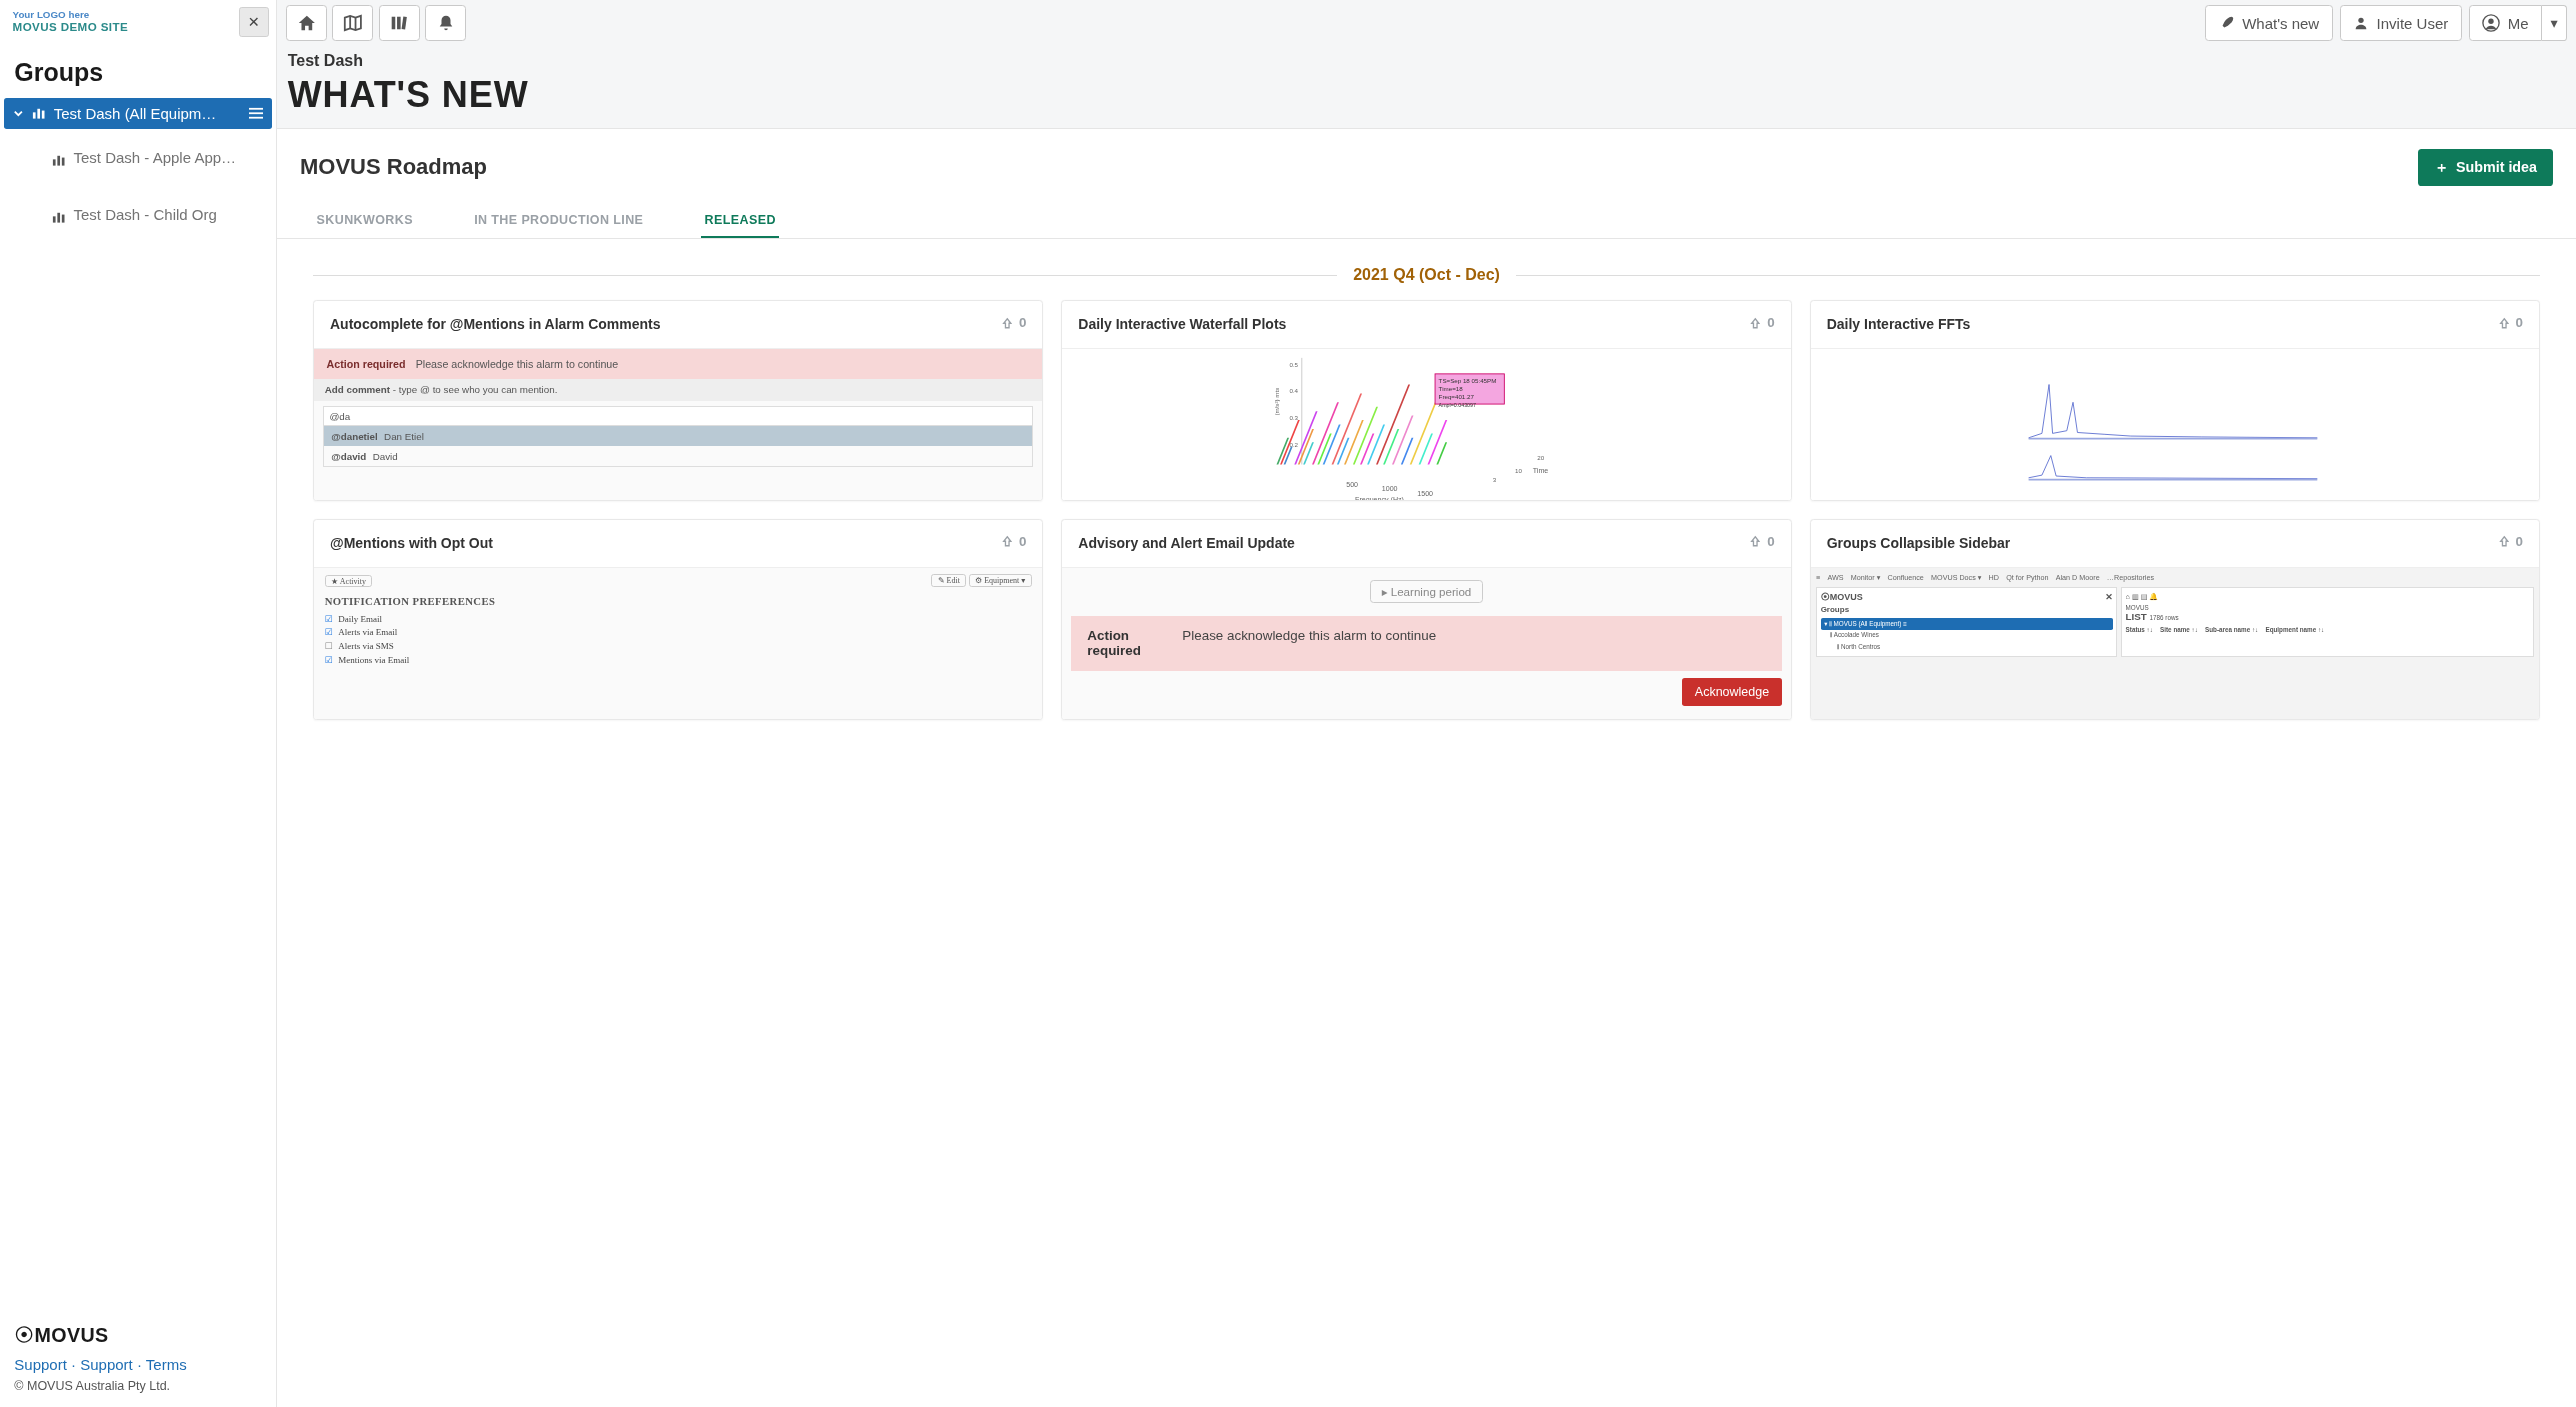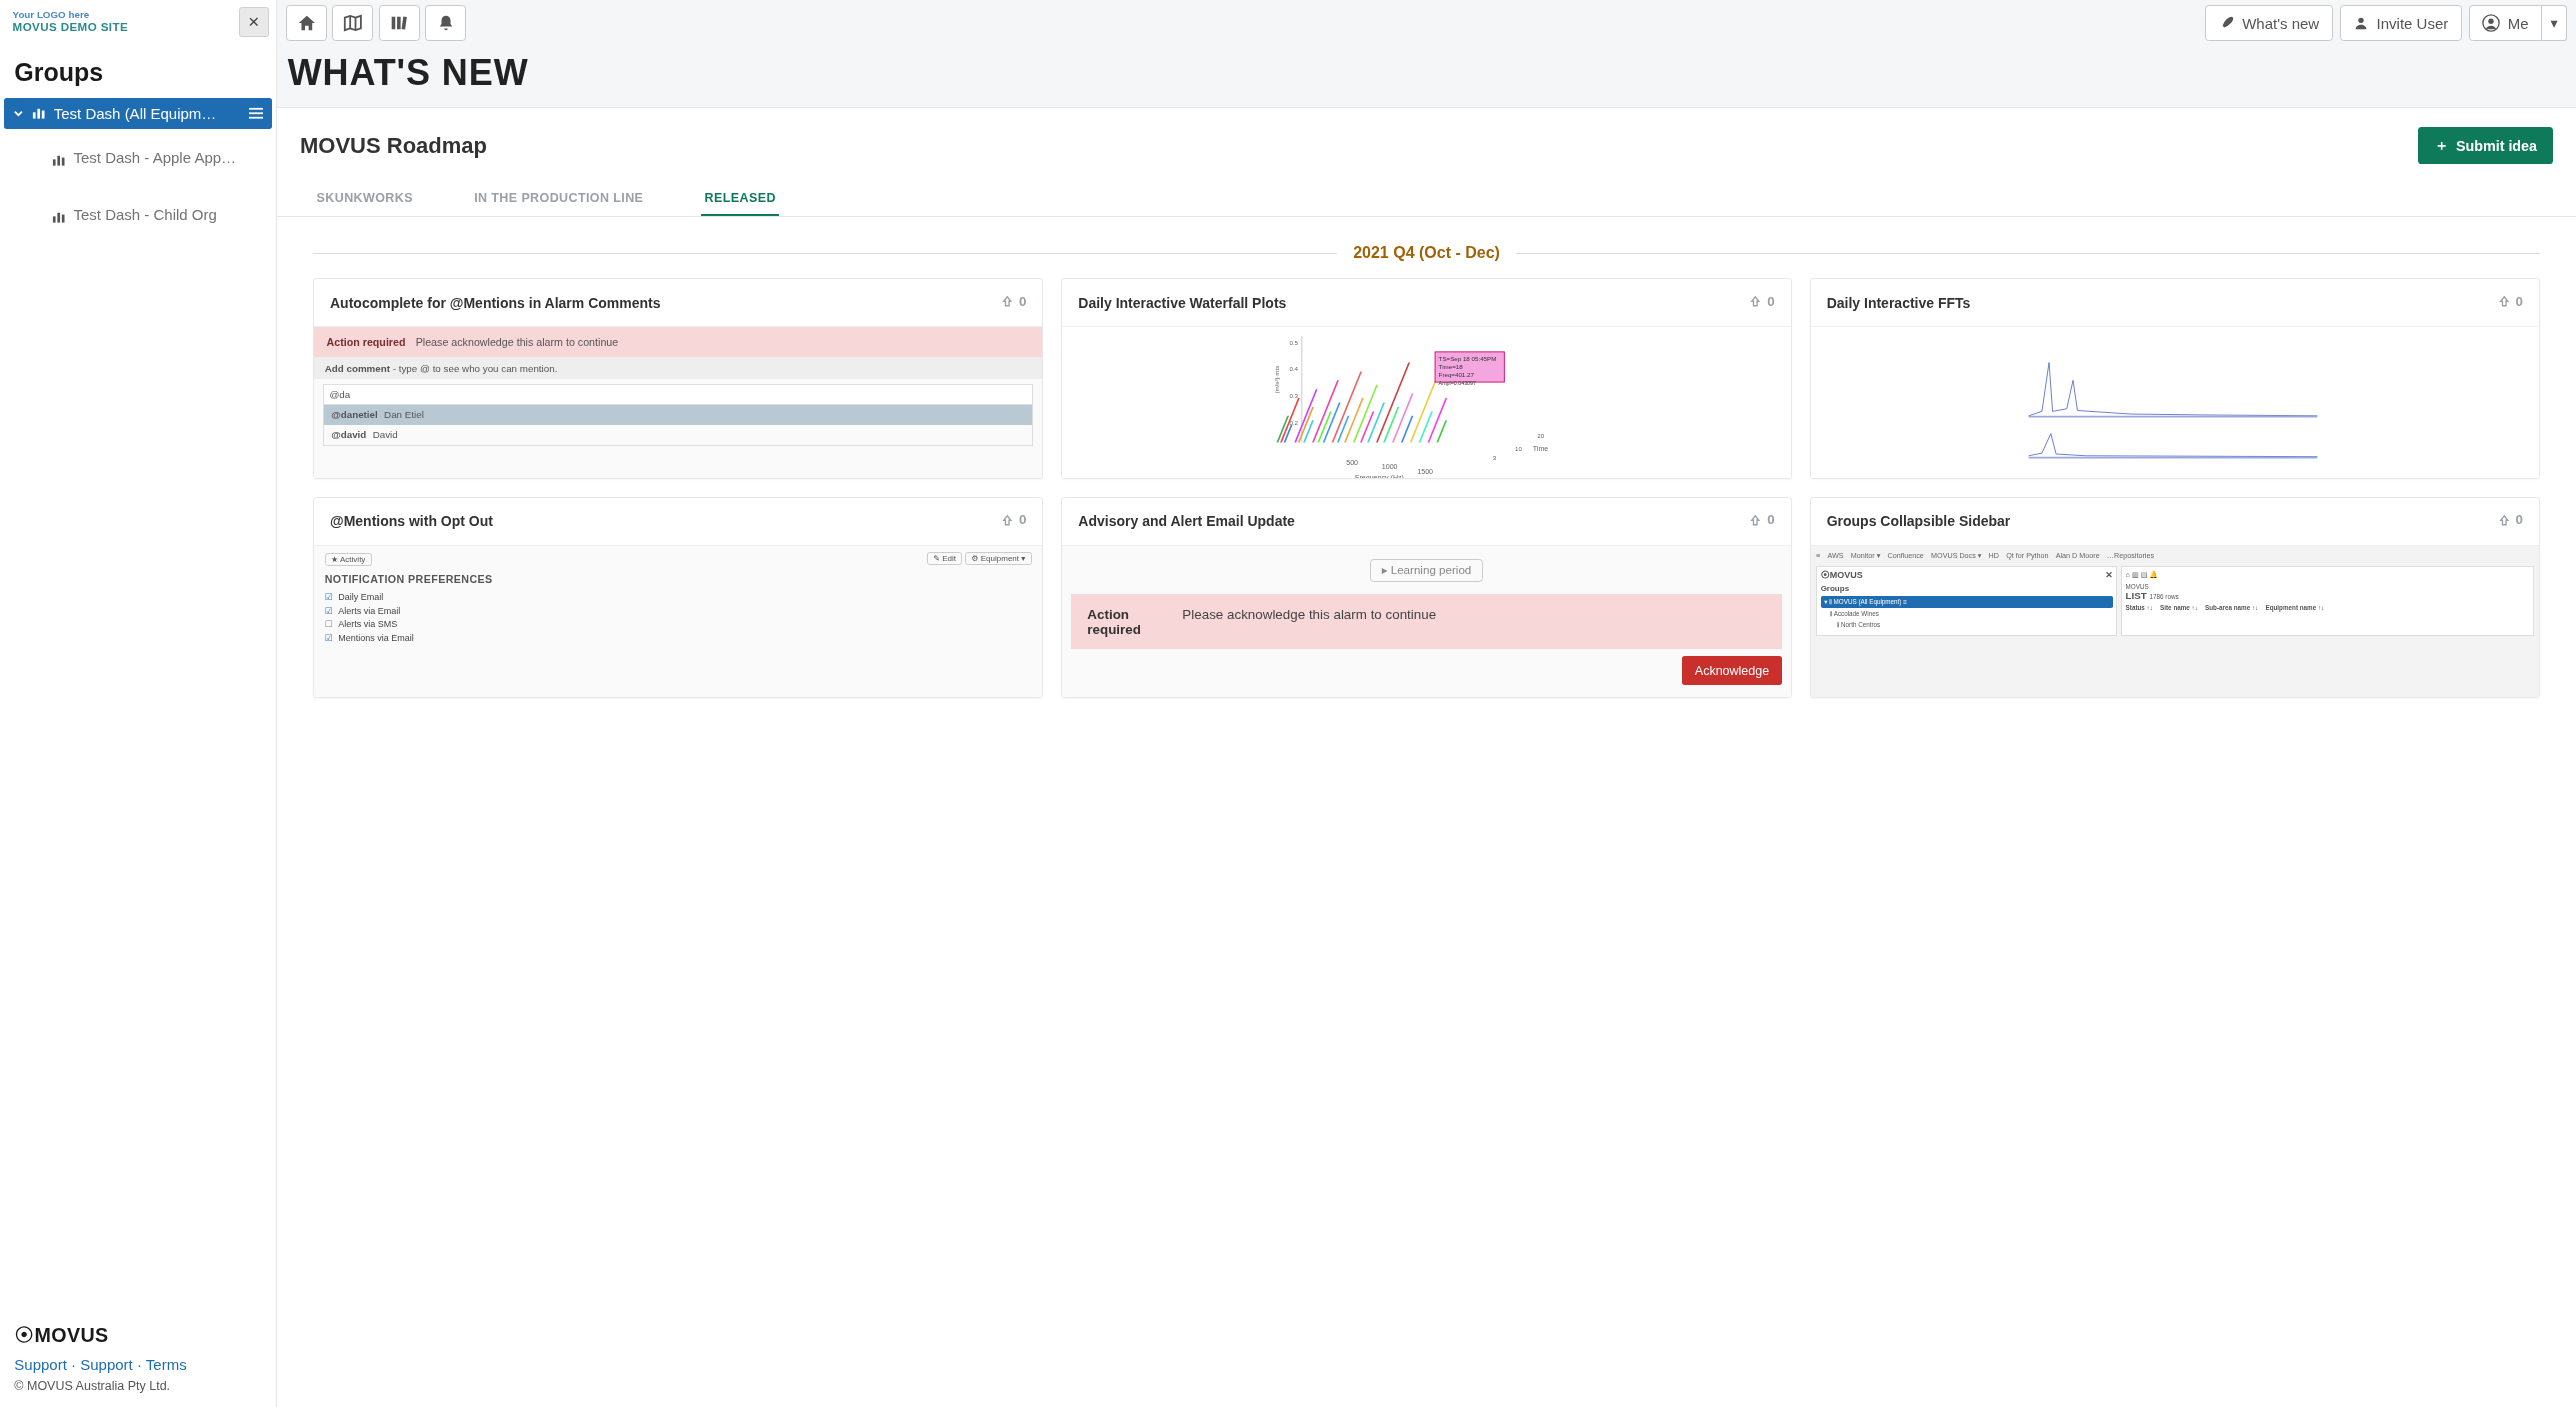--- a/index.html
+++ b/index.html
@@ -66,21 +66,21 @@
   .alert-banner b { color:#7a2d2d; margin-right:7.2px; font-weight:700; }
   .comment-bar { background:#eee; padding:5.4px 10.7px; font-size:9.8px; }
   .comment-bar b { font-weight:700; }
   .mention-input { background:#fff; border:0.9px solid #ddd; margin:5.4px 9px 0; padding:3.6px 5.4px; font-size:9.8px; }
   .mention-list { margin:0 9px; border:0.9px solid #ddd; border-top:none; }
   .mention-row { padding:4.5px 7.2px; font-size:9.8px; }
   .mention-row.sel { background:#b9c9d4; }
   .mention-row b { font-weight:700; }
 
   
-  .pref-box { padding:7.2px 10.7px; font-size:9px; }
+  .pref-box { padding:7.2px 10.7px; font-size:9px;font-family:Liberation Serif, serif; }
   .pref-head { display:flex; justify-content:space-between; margin-bottom:7.2px; }
   .pref-tag { border:0.9px solid #ccc; border-radius:2.7px; padding:0.9px 5.4px; font-size:8px; color:#555; }
   .pref-title { font-weight:800; font-size:10.7px; letter-spacing:0.4px; margin:5.4px 0; }
   .pref-item { font-size:9px; color:#444; padding:1.8px 0; }
   .pref-item::before { content:"☑"; color:#2a7de1; margin-right:5.4px; }
   .pref-item.off::before { content:"☐"; color:#888; }
 
   
   .learn-chip { border:0.9px solid #ccc; border-radius:3.6px; padding:3.6px 10.7px; font-size:11.6px; color:#888; margin:9px auto 12.5px; display:inline-block; }
   .advisory-box { background:#f7d7d7; margin:0 9px; padding:12.5px 16px; display:flex; gap:23px; font-size:13.4px; }
@@ -231,20 +231,21 @@
           <span>Me</span>
         </div>
         <div class="dropdown-caret">
           <span>▾</span>
         </div>
       </div>
     </div>
   </div>
 
   <div class="breadcrumb-area">
+    <div class="breadcrumb">Test Dash</div>
     <h1 class="page-title">WHAT'S NEW</h1>
   </div>
 
   <div class="content-panel">
     <div class="panel-header">
       <h3>MOVUS Roadmap</h3>
       <button class="submit-btn">
         <span>＋</span>
         <span>Submit idea</span>
       </button>

